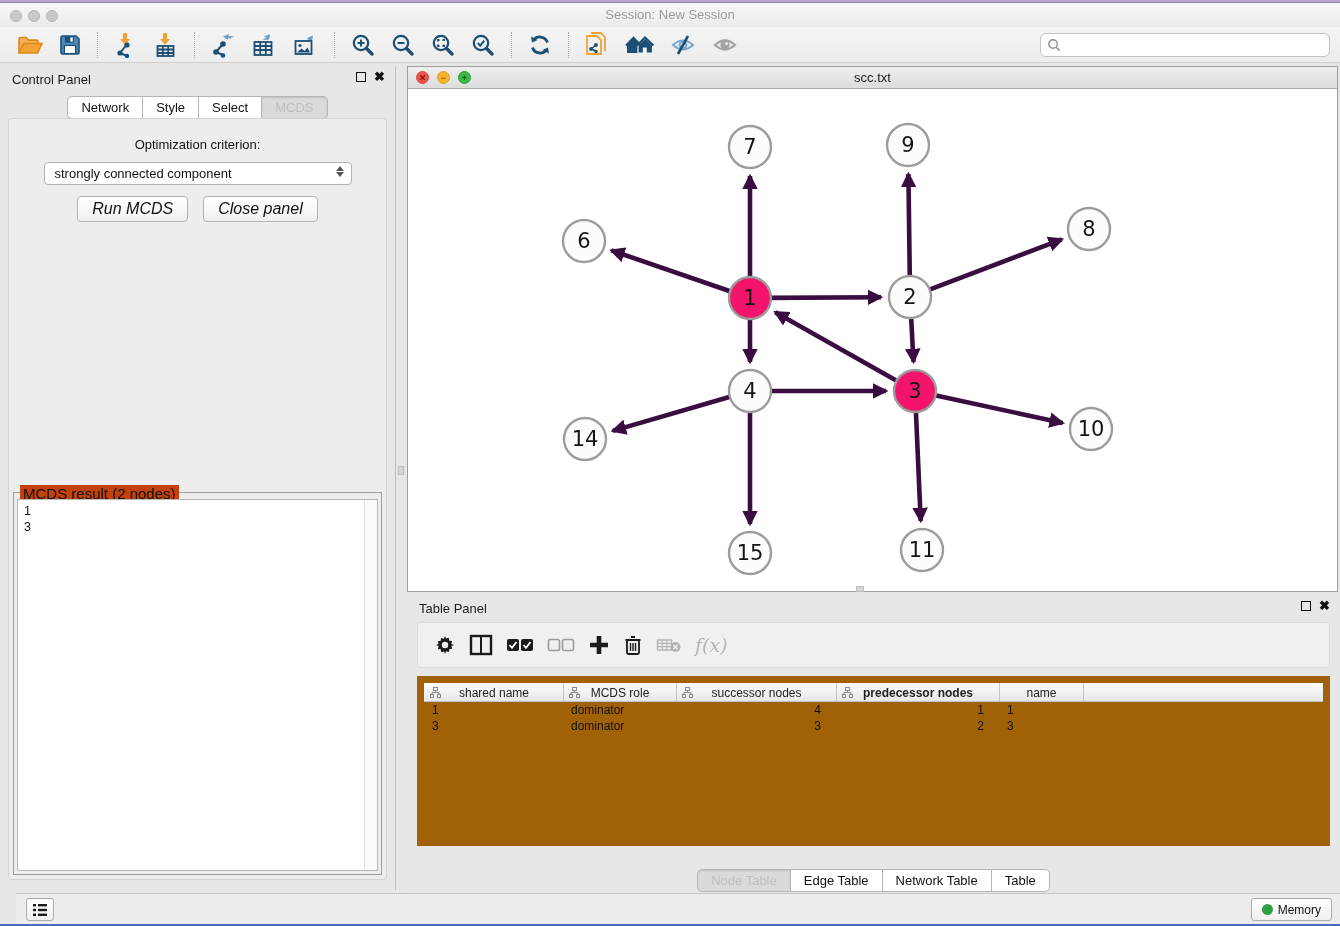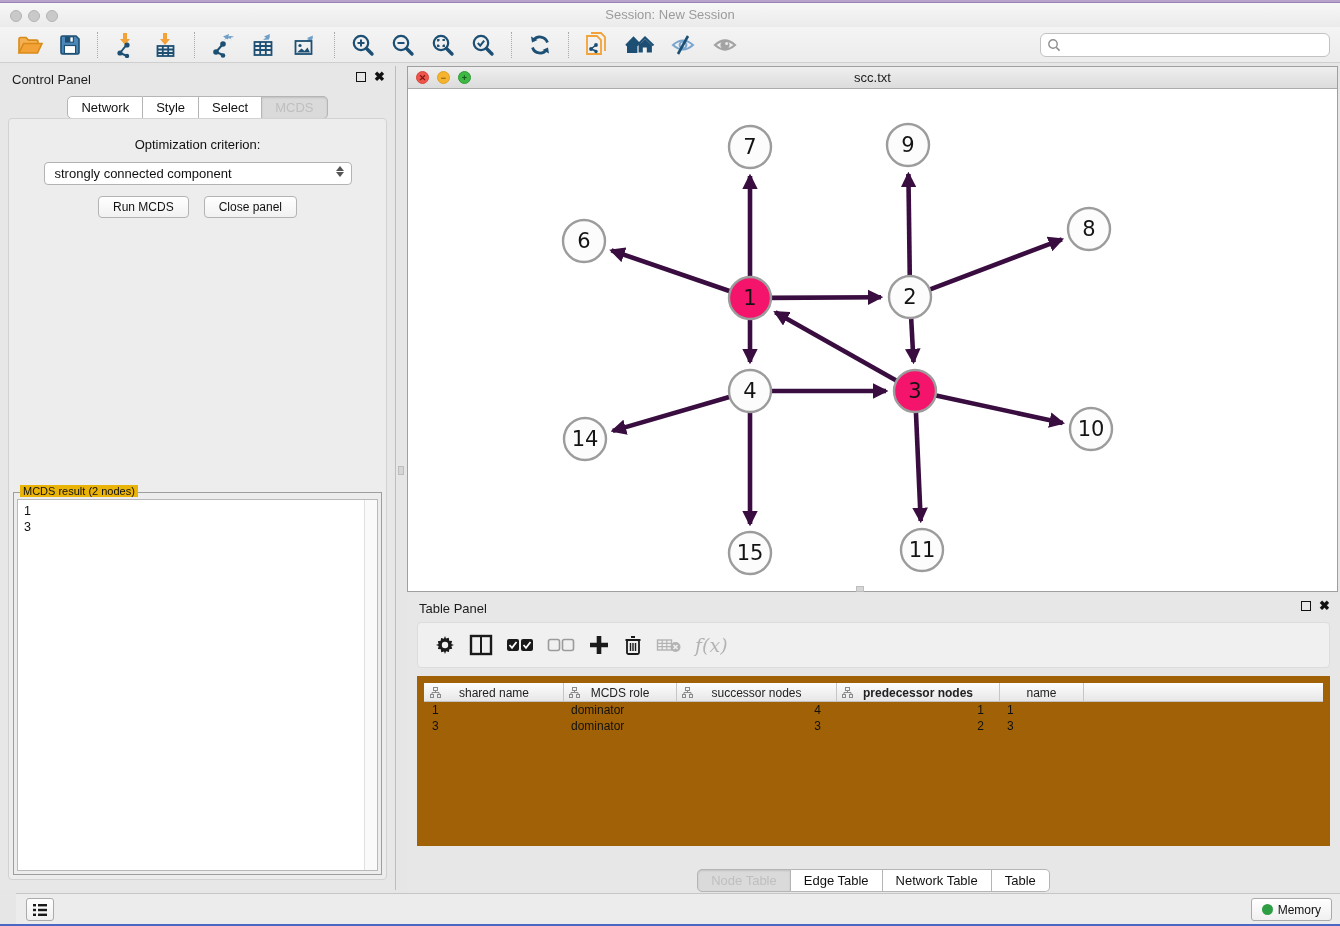--- a/index.html
+++ b/index.html
@@ -46,25 +46,25 @@
     background:#ededed; border:1px solid #d2d2d2; border-radius:4px; }
   .opt-label { text-align:center; margin-top:18px; font-size:13px; color:#111; }
   .dropdown { position:relative; width:308px; height:23px; margin:10px auto 0; background:#fff;
     border:1px solid #b3b3b3; border-radius:4px; font-size:13px; color:#111;
     display:flex; align-items:center; padding-left:10px; cursor:pointer; }
   .dd-arrows { position:absolute; right:7px; top:3px; display:flex; flex-direction:column; gap:1px; }
   .dd-arrows span { width:0; height:0; border-left:4px solid transparent; border-right:4px solid transparent; }
   .dd-up { border-bottom:5px solid #555; }
   .dd-down { border-top:5px solid #555; }
   .btn-row { display:flex; justify-content:center; gap:15px; margin-top:11px; }
-  .push-btn { font-size:12px; font-family:"Liberation Sans",sans-serif; color:#111; padding:3px 14px;
-    background:linear-gradient(#ffffff,#f1f1f1); border:1px solid #b3b3b3; border-radius:4px; cursor:pointer; }
+  .push-btn { font-size:16px; font-family:"Liberation Sans",sans-serif; color:#111; padding:3px 14px;
+    background:linear-gradient(#ffffff,#f1f1f1); border:1px solid #b3b3b3; border-radius:4px; cursor:pointer;font-style:italic; }
 
   .result-box { position:absolute; left:4px; right:4px; top:373px; bottom:4px; border:1px solid #9e9e9e; }
-  .result-legend { position:absolute; top:-8px; left:6px; background:#eab308; padding:0 3px; font-size:11px; color:#111; }
+  .result-legend { position:absolute; top:-8px; left:6px; background:#c2410c; padding:0 3px; font-size:15px; color:#111; }
   .result-white { position:absolute; left:3px; right:3px; top:6px; bottom:3px; background:#fff; border:1px solid #b9b9b9; }
   .result-lines { padding:3px 0 0 6px; font-size:12.5px; color:#111; line-height:16px; }
   .result-scroll { position:absolute; right:0; top:0; bottom:0; width:13px; background:#fafafa; border-left:1px solid #e0e0e0; }
 
   
   .network-window { position:absolute; left:407px; top:66px; width:931px; height:526px;
     background:#fff; border:1px solid #9f9f9f; }
   .nw-titlebar { height:22px; background:linear-gradient(#efefef,#dcdcdc); border-bottom:1px solid #ababab; position:relative; }
   .nw-title { position:absolute; left:0; right:0; top:3px; text-align:center; font-size:13px; color:#222; }
   .light { position:absolute; top:4px; width:13px; height:13px; border-radius:50%; font-size:9px; font-weight:bold;

